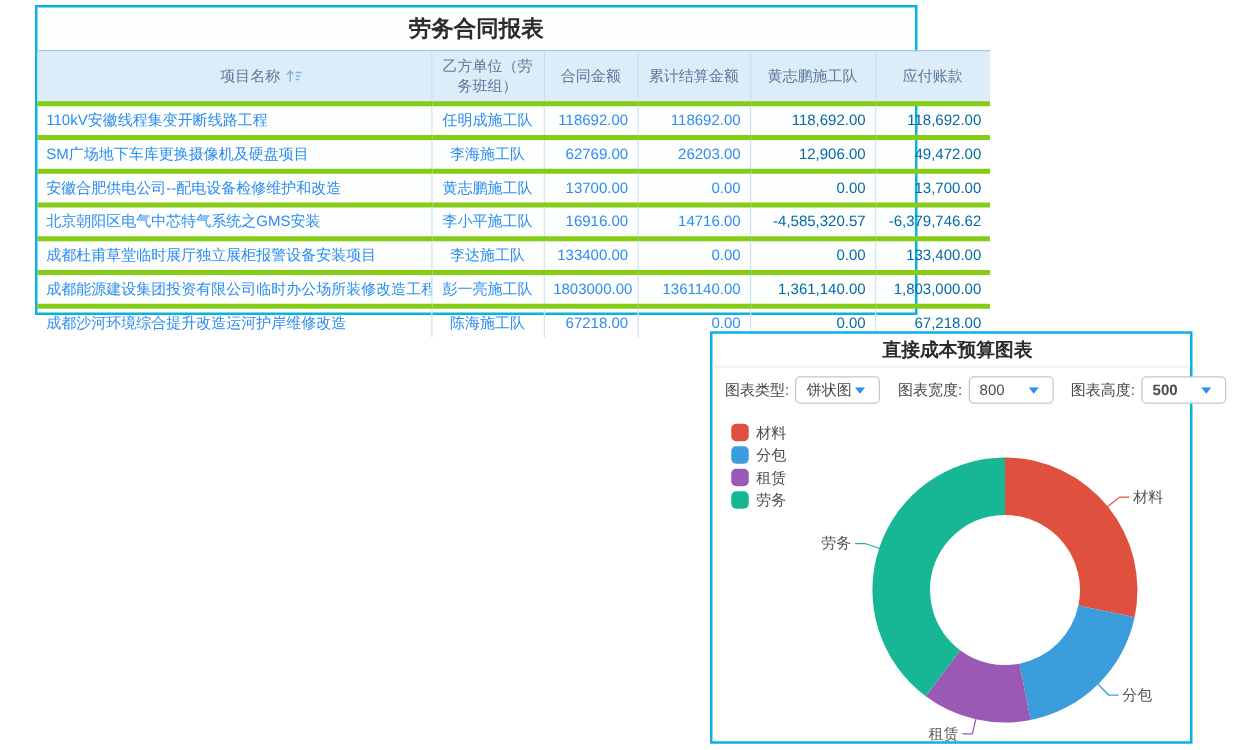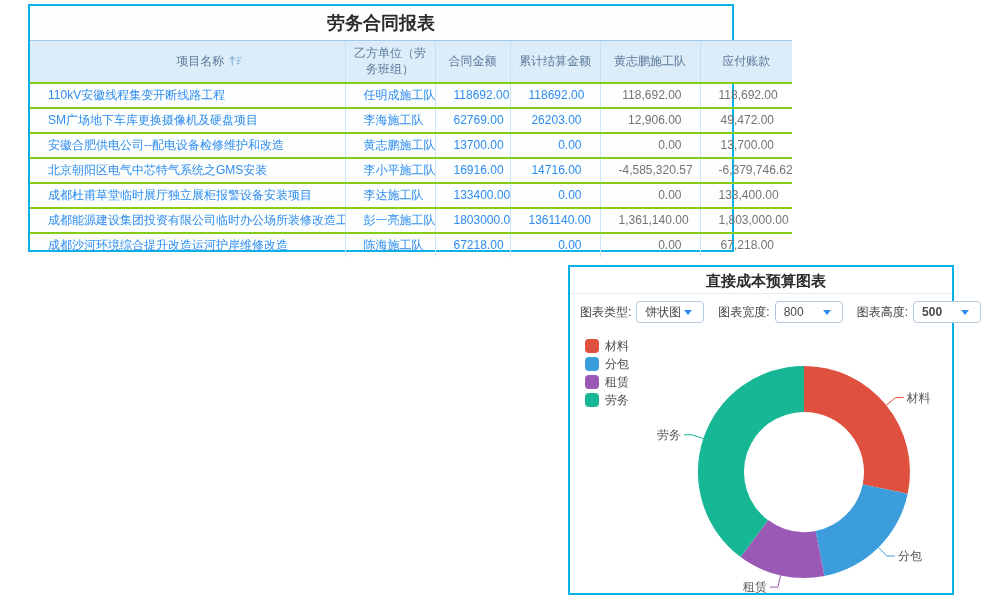--- a/index.html
+++ b/index.html
@@ -9,26 +9,26 @@
   
   .table-panel { position:absolute; left:28px; top:4px; width:706px; height:248px;
     border:2px solid #0bb1e5; background:#fdfefe; }
   .panel-title { height:34px; line-height:34px; text-align:center;
     font-size:18px; font-weight:bold; color:#2b2b2b; }
   table.report { width:100%; border-collapse:collapse; table-layout:fixed; font-size:12px; }
   table.report thead th { background:#dcecf9; color:#5d7a99; font-weight:normal;
     height:42px; padding:2px 4px; text-align:center; line-height:1.35;
     border-top:1px solid #9fc8ef; border-left:1px solid #c6dff4; }
   table.report thead th:first-child { border-left:none;padding-left:48px; }
-  table.report tbody td { height:24px; line-height:23px; padding:0 18px;
-    border-top:2px solid #84cc16; border-left:1px solid #cde5f6;
+  table.report tbody td { height:24px; line-height:23px; padding:0 7px;
+    border-top:4px solid #84cc16; border-left:1px solid #cde5f6;
     white-space:nowrap; overflow:hidden; }
   table.report tbody td:first-child { border-left:none; }
   .al { text-align:left; } .ac { text-align:center; } .ar { text-align:right; }
-  .blue { color:#2d8cf0; } .dark { color:#737373; }
+  .blue { color:#2d8cf0; } .dark { color:#0369a1; }
   .sort-ico { margin-left:5px; vertical-align:-1px; cursor:pointer; }
 
   
   .chart-panel { position:absolute; left:568px; top:265px; width:386px; height:330px;
     border:2px solid #0bb1e5; background:#fff; }
   .chart-title { height:27px; line-height:27px; text-align:center; font-size:15px;
     font-weight:bold; color:#2b2b2b; border-bottom:1px solid #e3edf4;padding-left:10px; }
   .controls { position:absolute; left:10px; top:33px; height:24px; display:flex;
     align-items:center; font-size:12px; color:#444; z-index:2; }
   .ctl-label { margin-right:5px; white-space:nowrap; }

